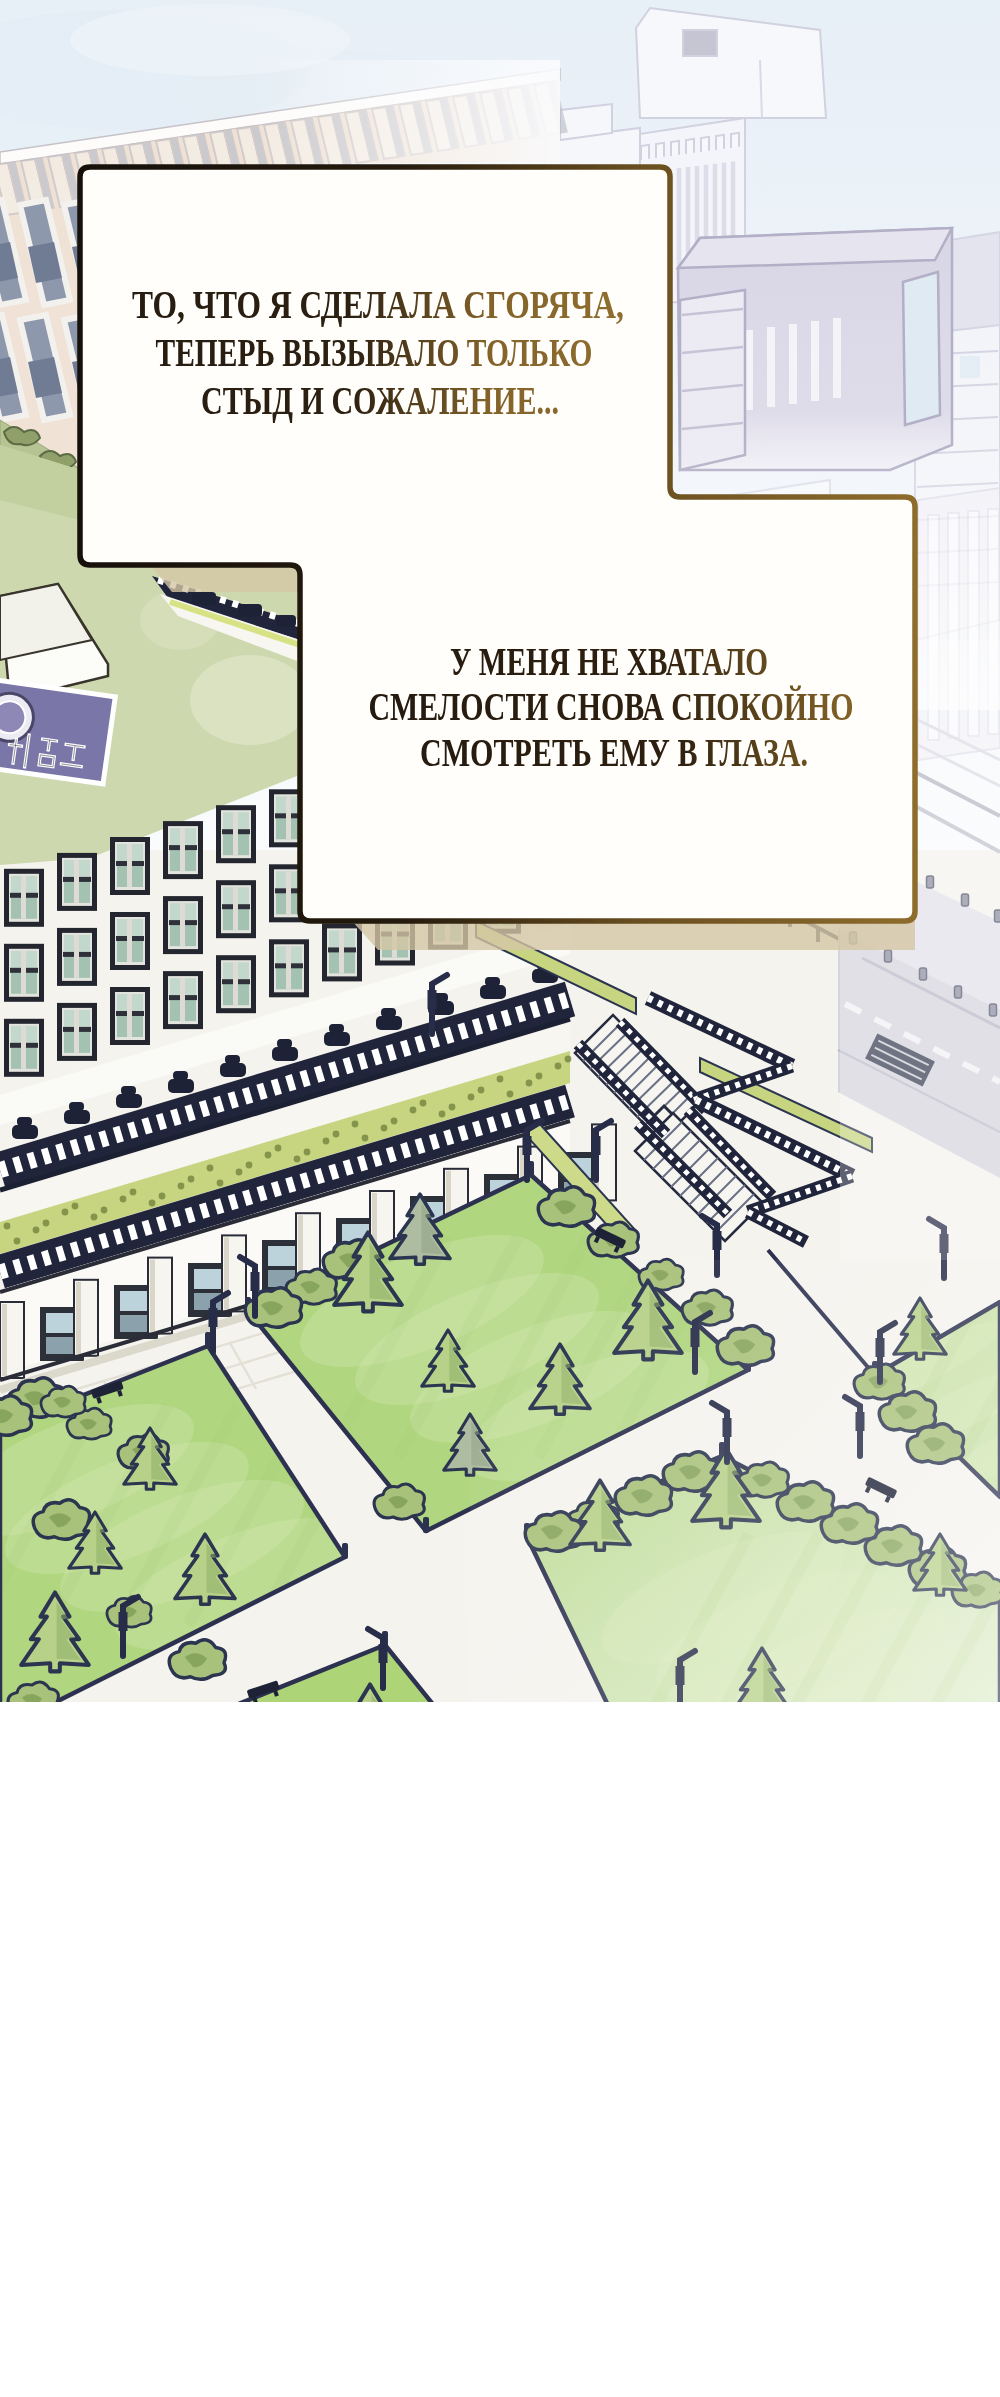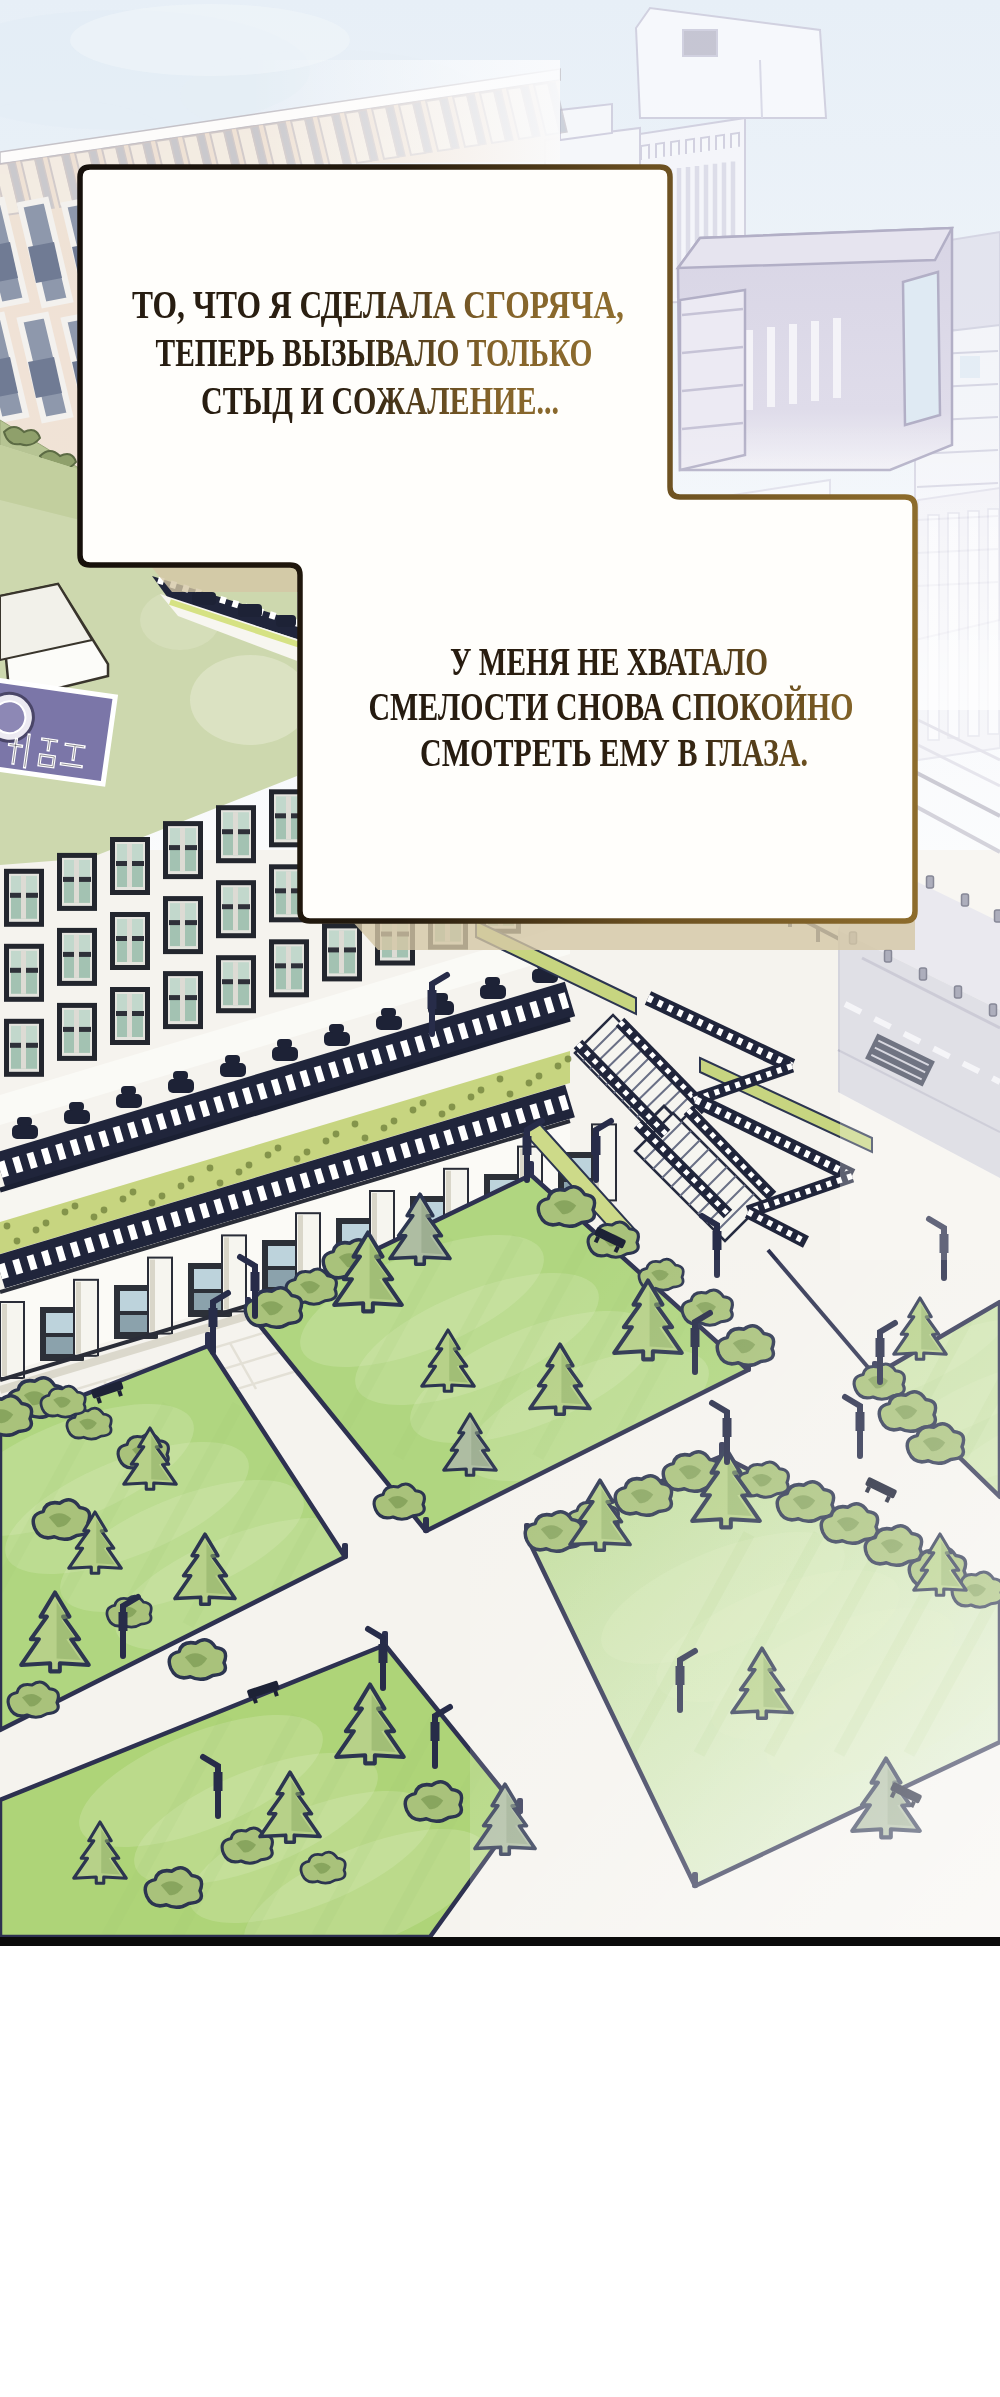--- a/index.html
+++ b/index.html
@@ -1,15 +1,15 @@
 <!DOCTYPE html>
 <html><head><meta charset="utf-8">
 <style>
 html,body{margin:0;padding:0;background:#ffffff;}
-#page{position:relative;width:1000px;height:2397px;overflow:hidden;font-family:"Liberation Sans", sans-serif;}
+#page{position:relative;width:1000px;height:1702px;overflow:hidden;font-family:"Liberation Sans", sans-serif;}
 svg{display:block;}
 </style></head>
 <body>
 <div id="page">
     <svg width="1000" height="2397" viewBox="0 0 1000 2397">
 <defs>
 <linearGradient id="sky" x1="0" y1="0" x2="0" y2="1">
  <stop offset="0" stop-color="#e7eff7"></stop>
           <stop offset="0.55" stop-color="#f2f6fa"></stop>
           <stop offset="1" stop-color="#fdfdfd"></stop>

